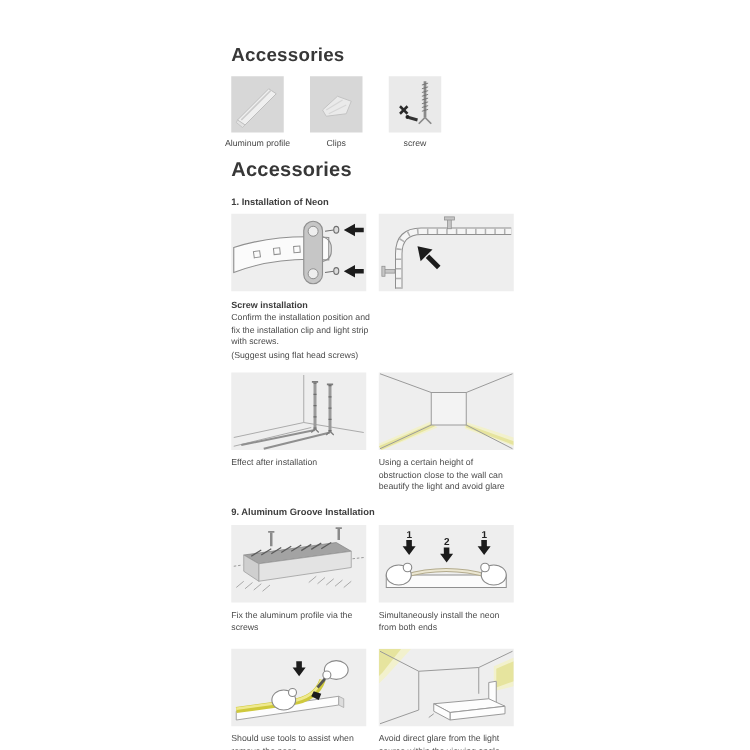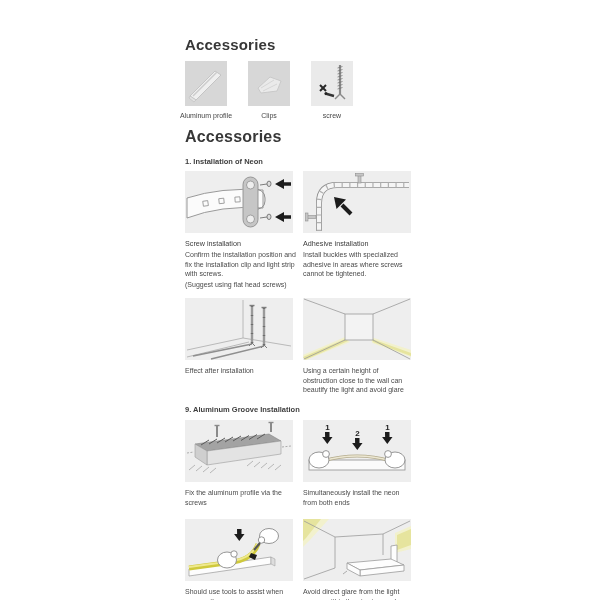--- a/index.html
+++ b/index.html
@@ -13,21 +13,21 @@
   .h-sub{font-size:7.5px;font-weight:700;color:#3d3d3d;}
   .thumb-row{display:flex;gap:21px;}
   .thumb-item{width:42px;display:flex;flex-direction:column;align-items:center;}
   .thumb-box{width:42px;height:45px;background:#d7d7d7;}
   .thumb-box.light{background:#eaeaea;}
   .thumb-label{margin-top:6px;font-size:7px;color:#474747;white-space:nowrap;}
   .cell{width:108px;height:62px;background:#eeeeee;overflow:hidden;}
   .cell svg{display:block;width:108px;height:62px;}
   .thumb-box svg{display:block;width:42px;height:45px;}
   .cap{width:116px;font-size:7px;line-height:1.38;color:#4b4b4b;white-space:pre-line;}
-  .cap-title{font-size:7.2px;font-weight:400;color:#3b3b3b;margin-bottom:2px;white-space:nowrap;}
+  .cap-title{font-size:7.2px;font-weight:700;color:#3b3b3b;margin-bottom:2px;white-space:nowrap;}
   .cap-note{margin-top:1px;}
   .svg-num{font-family:"Liberation Sans",sans-serif;font-size:8px;font-weight:700;fill:#222;}
 </style>
 </head>
 <body>
 
 <div class="page">
 
   <div class="abs h-big" style="left:185px;top:8px;">Accessories</div>
 
@@ -129,26 +129,20 @@
   </div>
 
   <div class="abs" style="left:185px;top:211px;">
     <div class="cap-title">Screw installation</div>
     <div class="cap">Confirm the installation position and
 fix the installation clip and light strip
 with screws.</div>
     <div class="cap cap-note">(Suggest using flat head screws)</div>
   </div>
 
-  <div class="abs" style="left:303px;top:211px;">
-    <div class="cap-title">Adhesive installation</div>
-    <div class="cap">Install buckles with specialized
-adhesive in areas where screws
-cannot be tightened.</div>
-  </div>
 
   <div class="abs cell" style="left:185px;top:270px;">
     <svg viewBox="0 0 108 62">
       <g stroke="#ababab" stroke-width="0.8" fill="none">
         <line x1="58" y1="2" x2="58" y2="40"></line>
         <line x1="58" y1="40" x2="2" y2="52"></line>
         <line x1="58" y1="40" x2="106" y2="48"></line>
         <line x1="2" y1="59" x2="64" y2="44"></line>
       </g>
       <g stroke="#8f8f8f">

